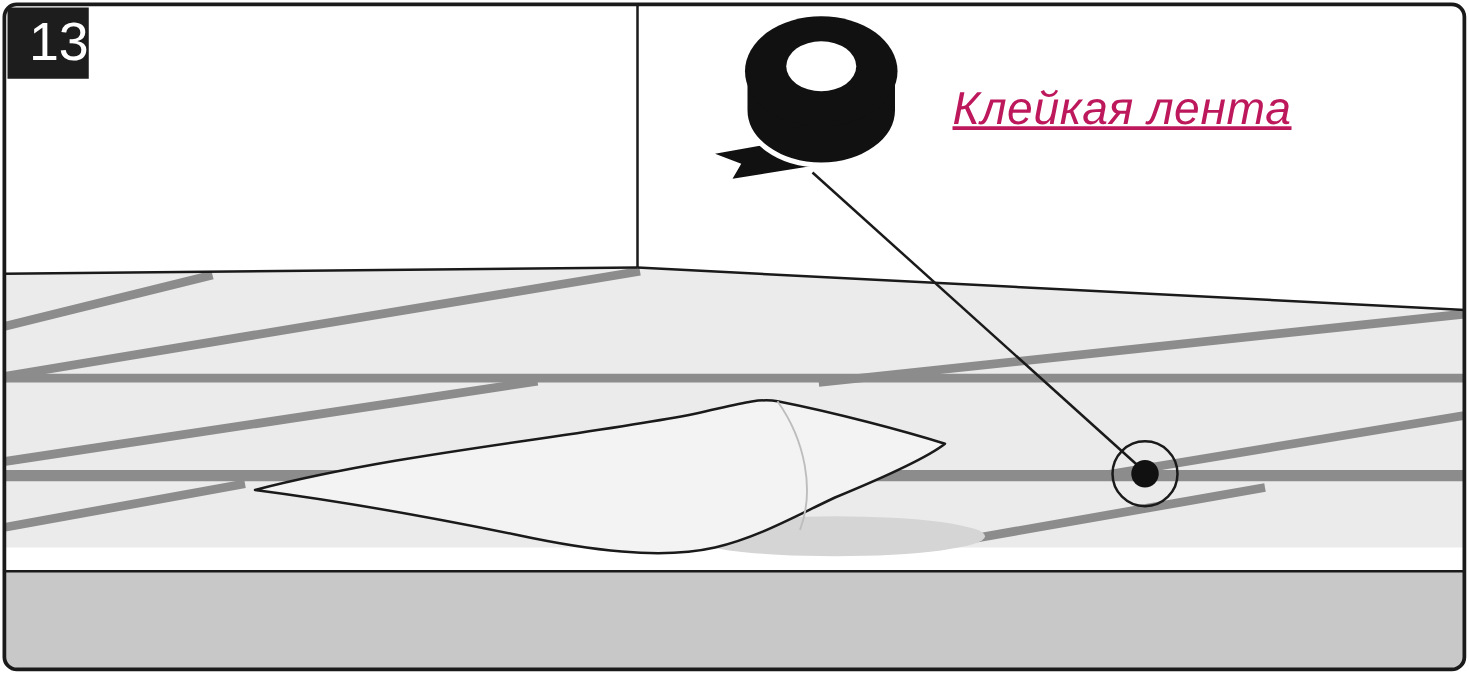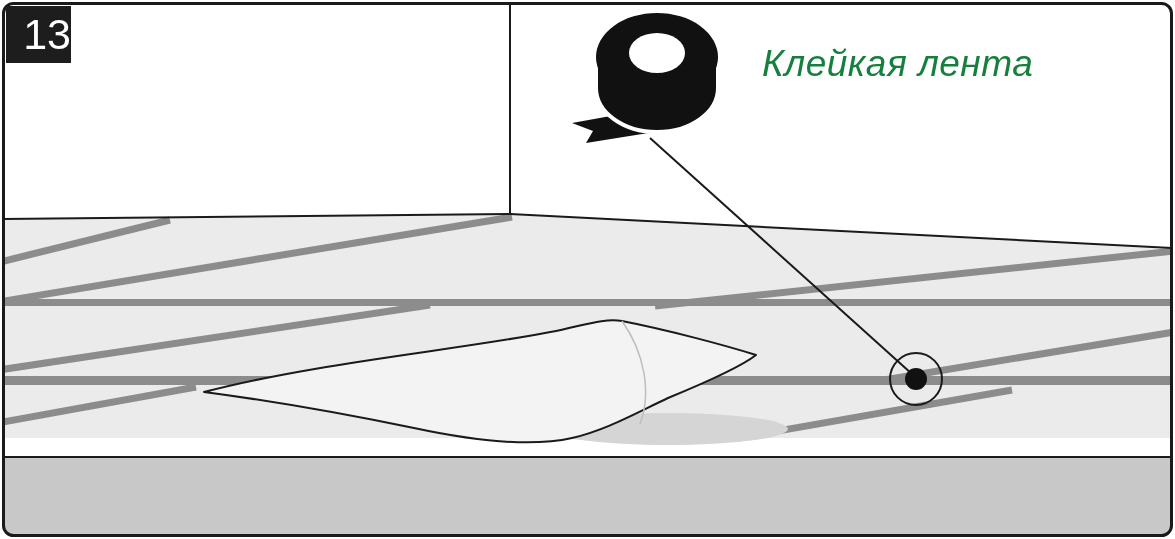--- a/index.html
+++ b/index.html
@@ -32,27 +32,28 @@
     display: flex;
     align-items: center;
     justify-content: flex-end;
     font-size: 43px;
     line-height: 1;
     z-index: 2;
   }
   .tape-label {
     position: absolute;
     left: 762px;
-    top: 43px;
+    top: 66px;
     font-size: 37px;
     font-style: italic;
-    color: #15803d;
+    color: #be185d;
     letter-spacing: 0.5px;
     white-space: nowrap;
     z-index: 2;
+    text-decoration: underline;
   }
 </style>
 </head>
 <body>
 
 <div class="figure">
 
   <svg width="1175" height="539" viewBox="0 0 1175 539">
     <defs>
       <clipPath id="frame">

